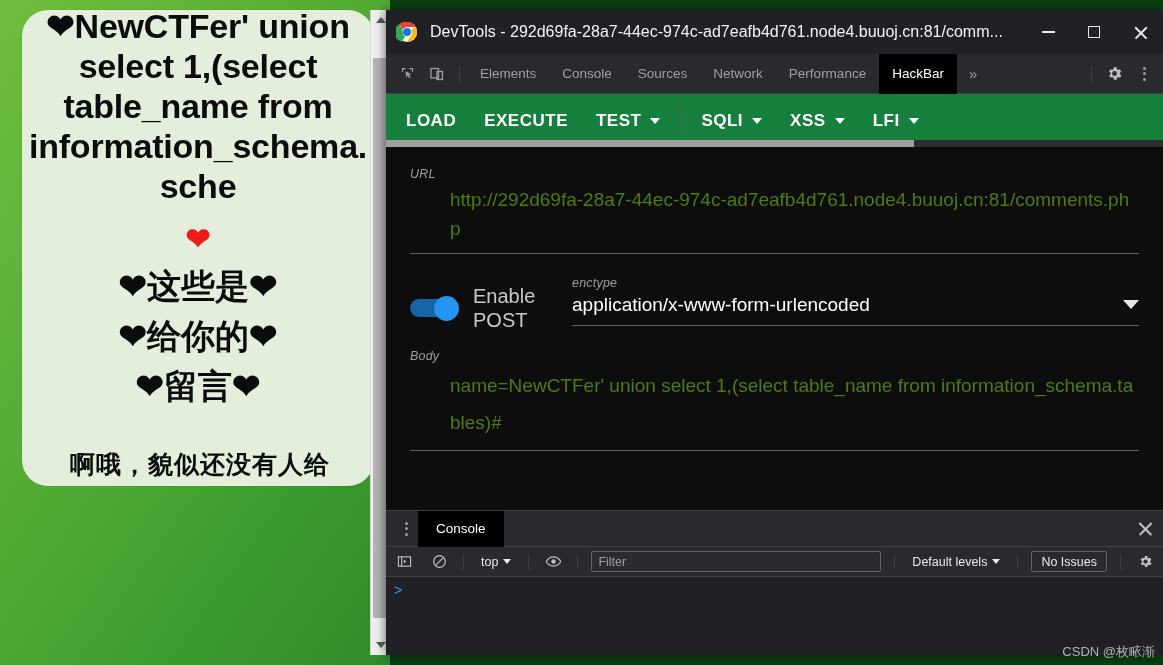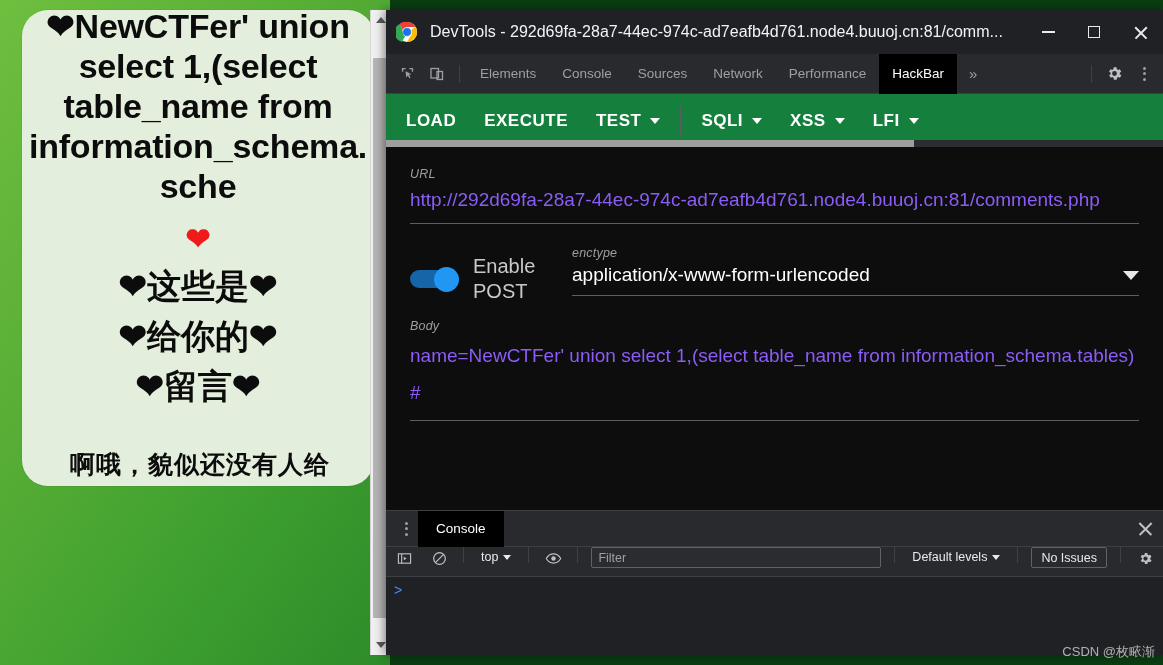--- a/index.html
+++ b/index.html
@@ -136,21 +136,21 @@
   }
 
   
   #hb-panel {
     flex: 1 1 auto; background: #0d0d0d; padding: 20px 24px 0 24px; overflow: hidden;
   }
   .fld-label {
     font-size: 12.5px; color: #9e9e9e; margin-bottom: 4px; letter-spacing: 0.2px; font-style: italic;
   }
   .fld-value {
-    font-size: 19px; color: #8b5cf6; line-height: 1.55; word-break: break-all;
+    font-size: 19px; color: #4d7c0f; line-height: 1.55; word-break: break-all; margin-left: 40px;
   }
   .fld-underline { height: 1px; background: #5f5f5f; margin-top: 9px; }
   #url-field { margin-bottom: 22px; }
 
   #post-row { display: flex; align-items: flex-start; margin-bottom: 16px; }
   #post-toggle-wrap { display: flex; align-items: center; width: 162px; flex: 0 0 162px; padding-top: 8px;}
   #toggle {
     position: relative; width: 52px; height: 22px; flex: 0 0 52px;
   }
   #toggle-track {
@@ -192,21 +192,21 @@
   #drawer-close {
     margin-left: auto; margin-right: 10px; position: relative; width: 16px; height: 16px;
   }
   #drawer-close::before, #drawer-close::after {
     content: ""; position: absolute; left: 0; top: 7px; width: 17px; height: 1.6px; background: #bdc1c6;
   }
   #drawer-close::before { transform: rotate(45deg); }
   #drawer-close::after { transform: rotate(-45deg); }
 
   #console-toolbar {
-    height: 30px; flex: 0 0 30px; display: flex; 
+    height: 30px; flex: 0 0 30px; display: flex; align-items: center;
     background: #292a2d; padding: 0 7px; gap: 13px; border-bottom: 1px solid #3c4043;
   }
   .ct-icon { width: 22px; height: 22px; display: flex; align-items: center; justify-content: center; color: #bdc1c6; }
   .ct-sep { width: 1px; height: 16px; background: #3f4043; flex: 0 0 1px; }
   .ct-drop {
     display: flex; align-items: center; gap: 5px; color: #e8eaed; font-size: 12.5px;
     padding: 0 4px; height: 20px;
   }
   .ct-caret-sm {
     width: 0; height: 0; border-left: 4px solid transparent;

